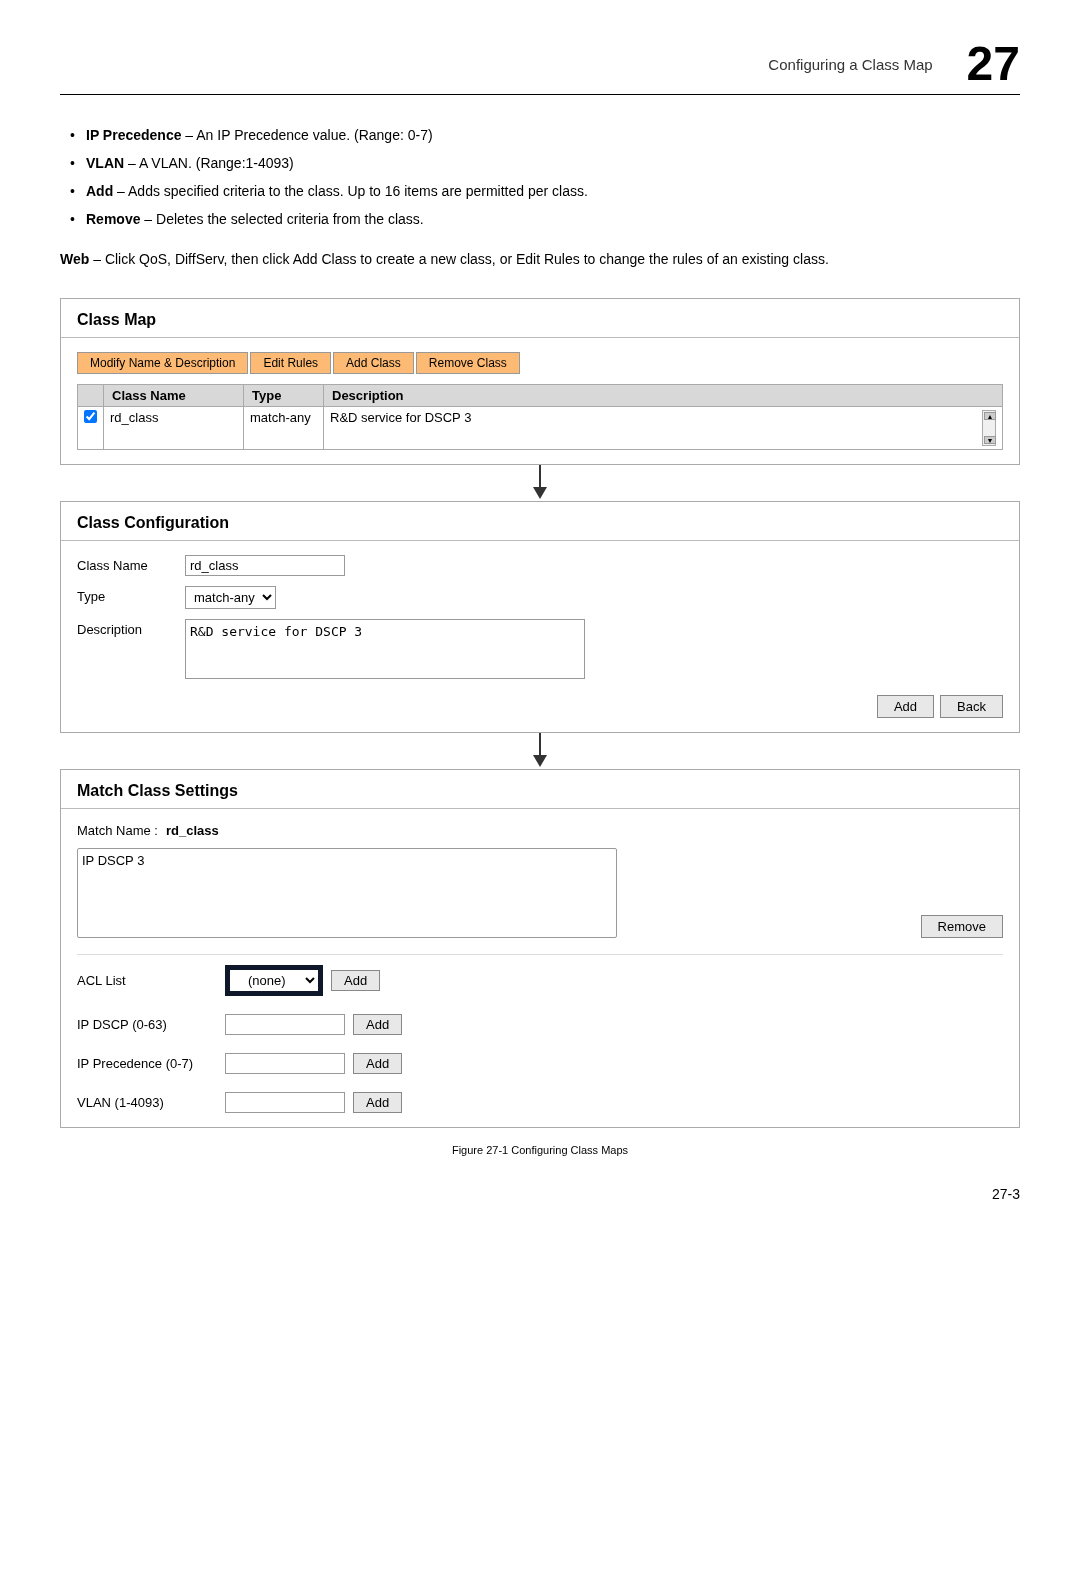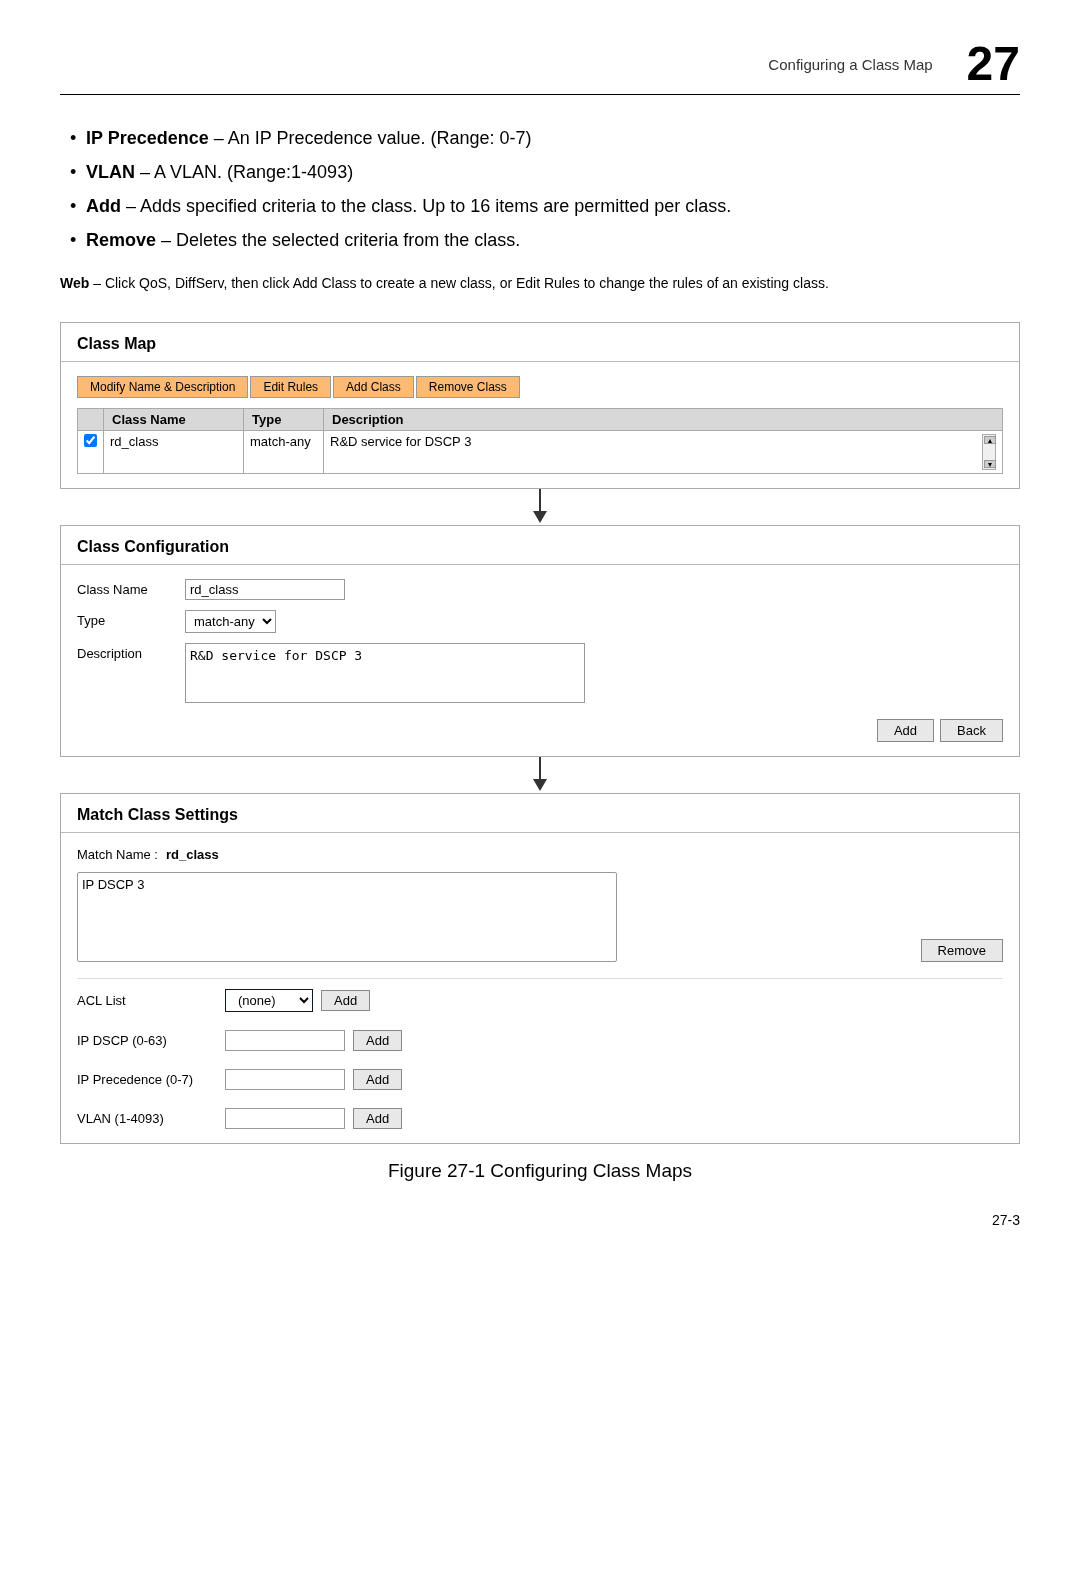--- a/index.html
+++ b/index.html
@@ -34,21 +34,21 @@
     }
     .bullet-list {
       list-style: none;
       margin-bottom: 18px;
       padding-left: 10px;
     }
     .bullet-list li {
       margin-bottom: 7px;
       padding-left: 16px;
       position: relative;
-      font-size: 18px;
+      font-size: 14px;
       line-height: 1.5;
     }
     .bullet-list li::before {
       content: "•";
       position: absolute;
       left: 0;
     }
     .bullet-list li b {
       font-weight: bold;
     }
@@ -259,37 +259,37 @@
       font-size: 13px;
       text-align: left;
     }
     .match-field-input {
       border: 1px solid #999;
       padding: 2px 4px;
       font-size: 13px;
       width: 120px;
     }
     .match-field-select {
-      border: 1px solid #0f172a;
-      padding: 2px 8px;
-      font-size: 13px;
-      width: 88px;
+      border: 5px solid #0f172a;
+      padding: 2px 14px;
+      font-size: 13px;
+      width: 98px;
       background: #fff;
     }
     .match-field-add-btn {
       padding: 2px 12px;
       background: #e8e8e8;
       border: 1px solid #888;
       font-size: 13px;
       cursor: pointer;
     }
 
     .figure-caption {
       text-align: center;
-      font-size: 19px;
+      font-size: 11px;
       margin-top: 16px;
       margin-bottom: 15px;
     }
 
     .page-footer {
       display: flex;
       justify-content: flex-end;
       margin-top: 30px;
       font-size: 14px;
     }

